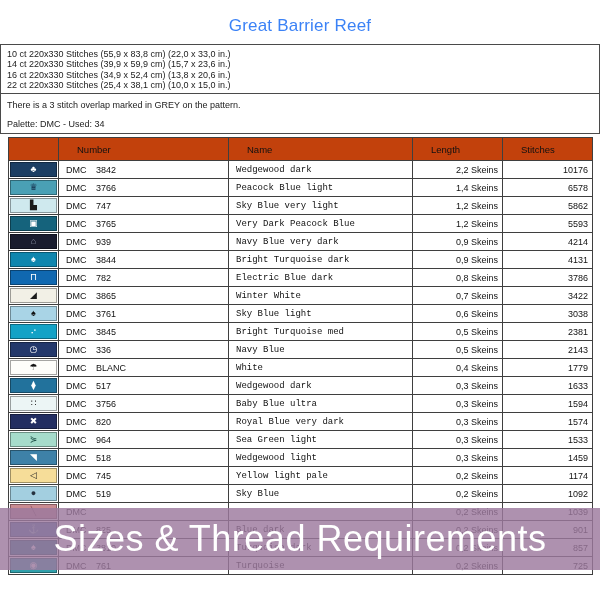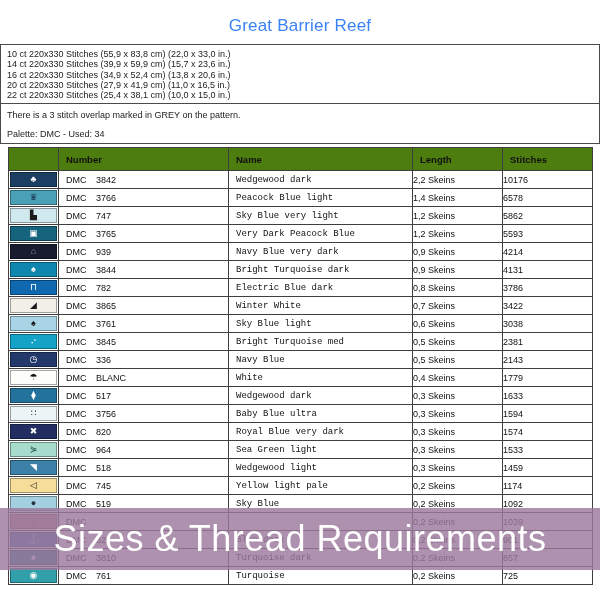--- a/index.html
+++ b/index.html
@@ -41,41 +41,41 @@
     width:584px;
     margin:3px 8px 0;
     border-collapse:collapse;
     table-layout:fixed;
     font-size:9px;
     color:#111;
   }
   th, td { border:1px solid #3f3f3f; overflow:hidden; white-space:nowrap; }
   thead th {
     height:23px;
-    font-weight:700;
+    font-weight:400;
     font-size:9.5px;
     text-align:left;
-    padding-left:7px;
-    background:#4d7c0f;
+    padding-left:18px;
+    background:#c2410c;
   }
   tbody td { height:18px; padding:0; background:#fff; }
   td.swatch-cell { padding:1px; }
   .swatch {
     height:100%;
     display:flex;
     align-items:center;
     justify-content:center;
     border:1px solid rgba(0,0,0,0.35);
     font-size:9px;
     line-height:1;
   }
   td.num-cell { padding-left:7px; }
   .brand { display:inline-block; width:30px; }
   td.name-cell { padding-left:7px;font-family:Liberation Mono, monospace; }
-  td.len-cell, td.st-cell { padding-right:4px; }
+  td.len-cell, td.st-cell { text-align:right; padding-right:4px; }
   .banner {
     position:absolute;
     left:0; top:508px;
     width:600px; height:62px;
     background:rgba(156,121,157,0.82);
     display:flex;
     align-items:center;
     justify-content:center;
     z-index:5;
   }
@@ -90,21 +90,20 @@
 </head>
 <body>
 
 <div class="title">Great Barrier Reef</div>
 
 <div class="info-box">
   <div class="sizes">
       <div>10 ct 220x330 Stitches (55,9 x 83,8 cm) (22,0 x 33,0 in.)</div>
       <div>14 ct 220x330 Stitches (39,9 x 59,9 cm) (15,7 x 23,6 in.)</div>
       <div>16 ct 220x330 Stitches (34,9 x 52,4 cm) (13,8 x 20,6 in.)</div>
-      <div>20 ct 220x330 Stitches (27,9 x 41,9 cm) (11,0 x 16,5 in.)</div>
       <div>22 ct 220x330 Stitches (25,4 x 38,1 cm) (10,0 x 15,0 in.)</div>
     </div>
   <div class="notes">
     <div class="overlap-note">There is a 3 stitch overlap marked in GREY on the pattern.</div>
     <div class="palette-line">Palette: DMC - Used: 34</div>
   </div>
 </div>
 
 <table>
   <colgroup>

